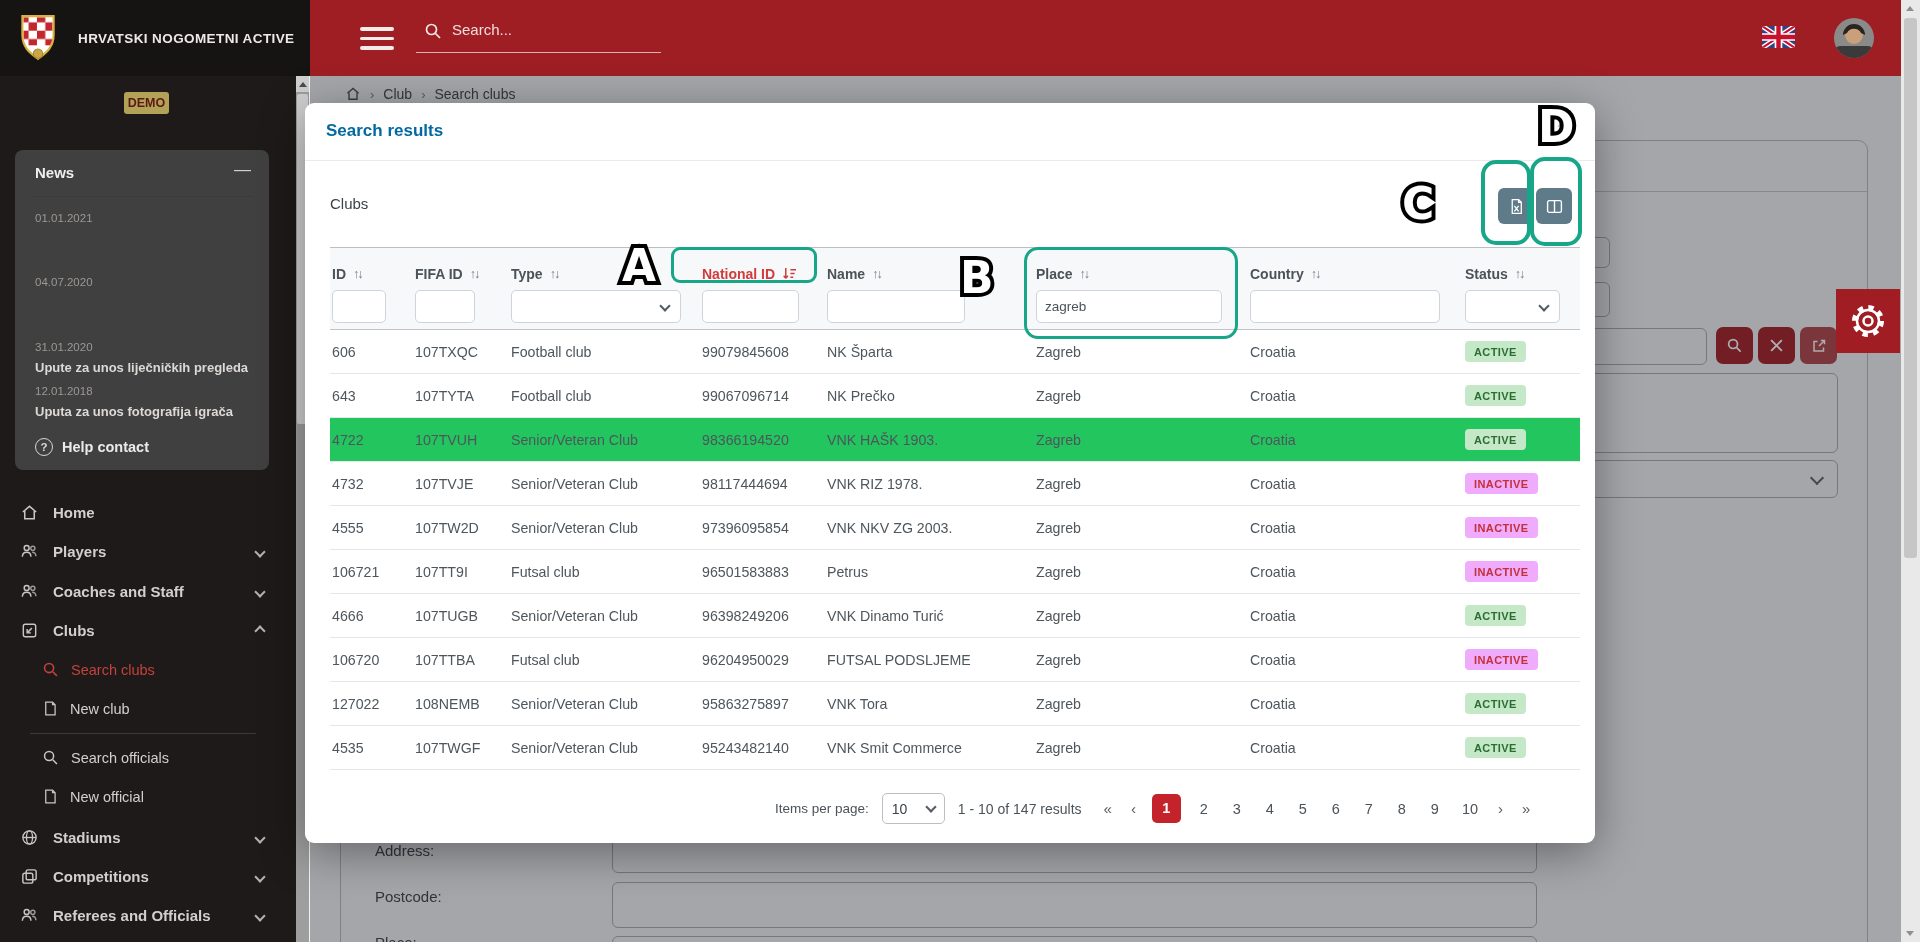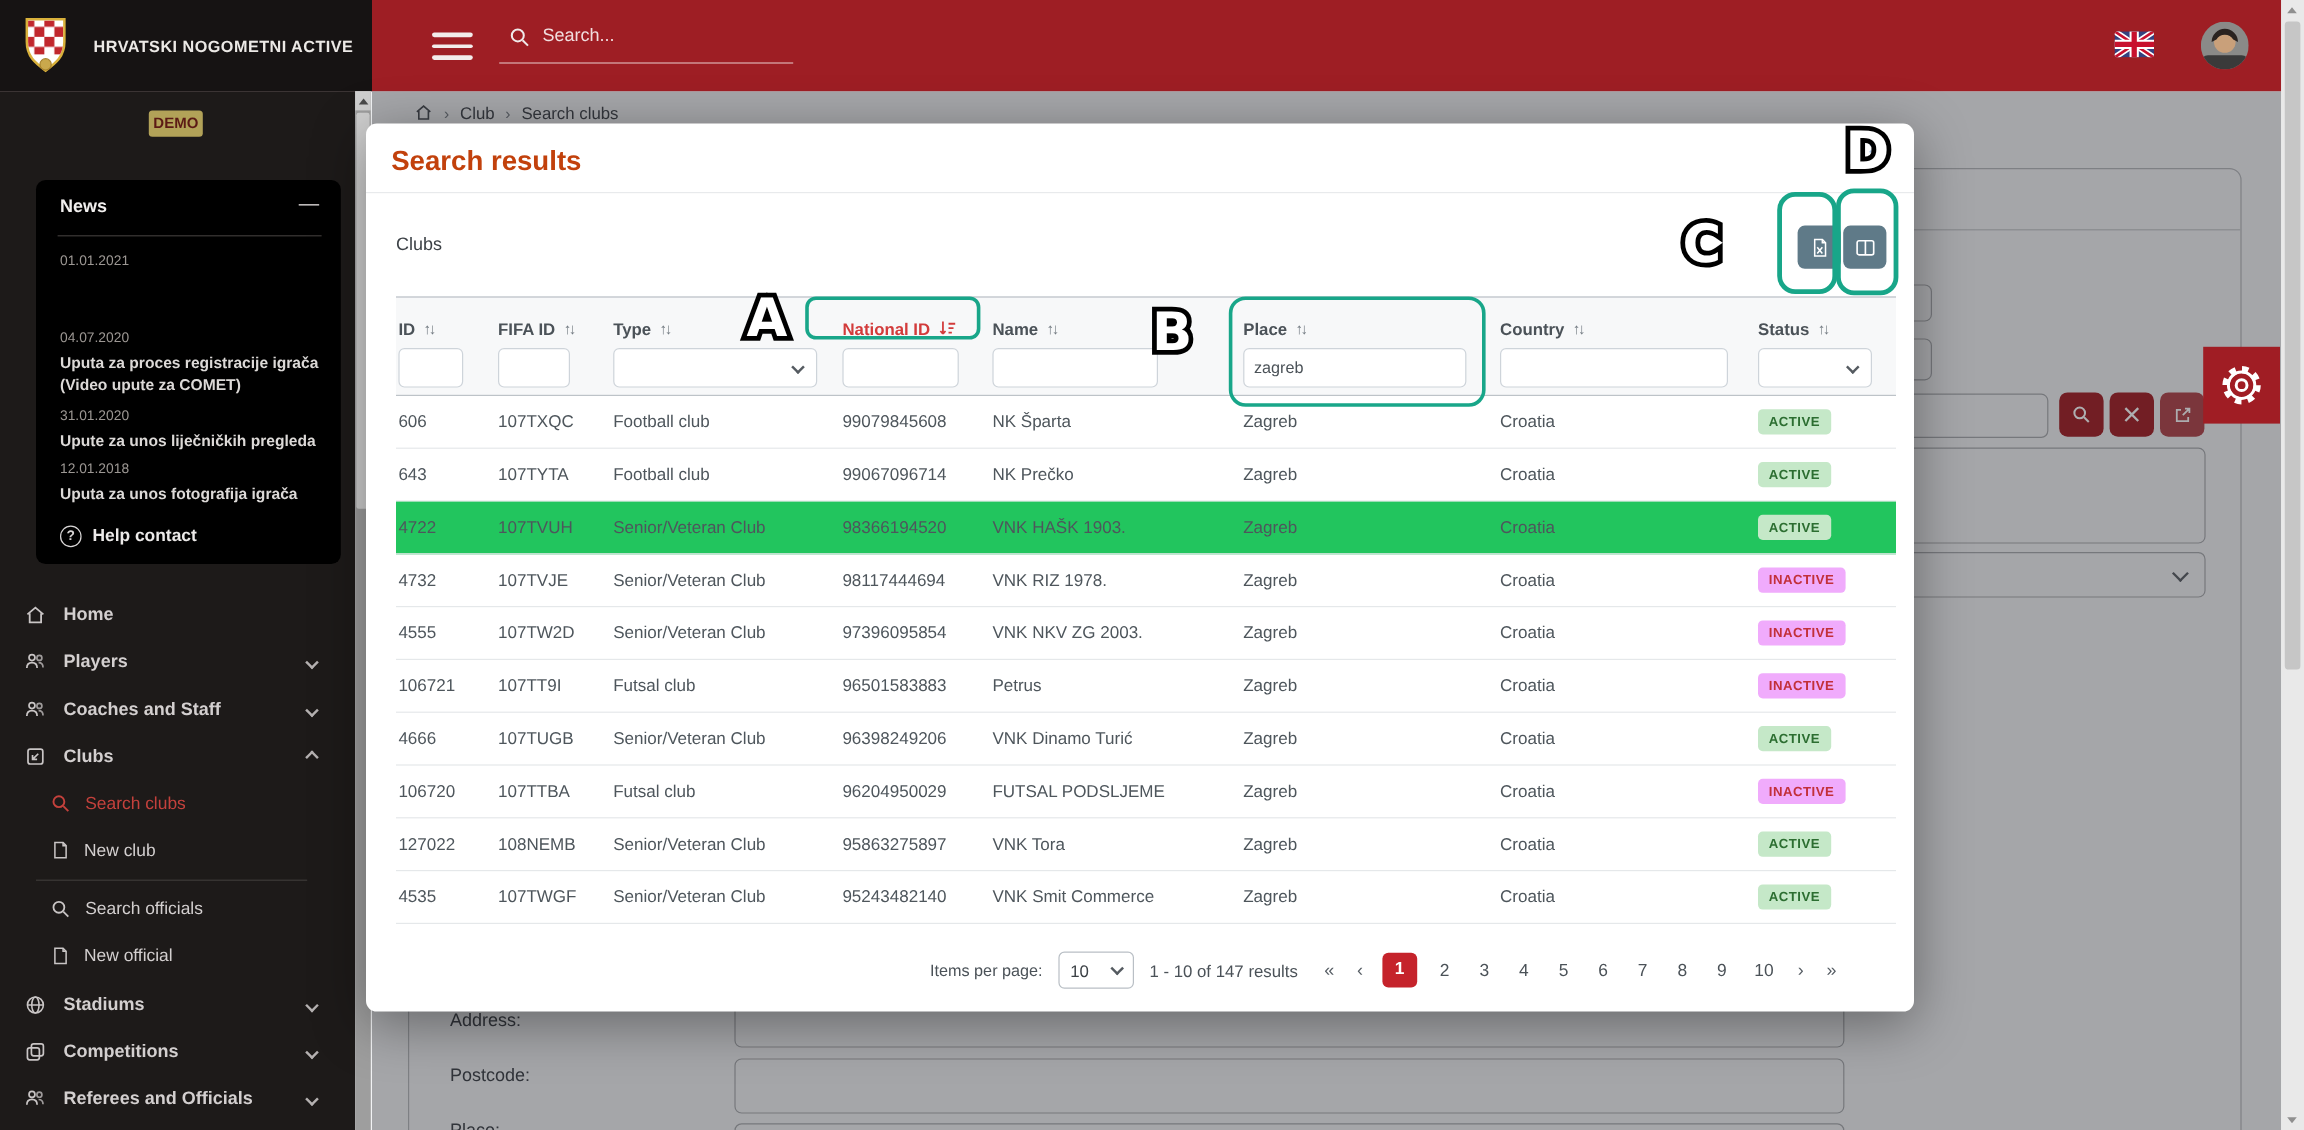--- a/index.html
+++ b/index.html
@@ -39,21 +39,21 @@
   #gsearch::placeholder{color:rgba(255,255,255,.85)}
   .gsline{position:absolute;left:416px;top:52px;width:245px;height:1px;background:rgba(255,255,255,.65)}
   .flag{position:absolute;left:1762px;top:26px;width:33px;height:22px;border-radius:3px;overflow:hidden}
   .avatar{position:absolute;left:1834px;top:18px;width:40px;height:40px;border-radius:50%;overflow:hidden}
 
   
   #sidebar{position:absolute;left:0;top:76px;width:296px;height:866px;background:#1d1a19;z-index:3}
   .demo{position:absolute;left:124px;top:16px;width:45px;height:22px;background:#b2a258;
         border-radius:3px;color:#5c1a15;font-weight:bold;font-size:12.5px;
         display:flex;align-items:center;justify-content:center}
-  .newscard{position:absolute;left:30px;top:74px;width:254px;height:320px;background:#000000;border-radius:8px}
+  .newscard{position:absolute;left:15px;top:74px;width:254px;height:320px;background:#404040;border-radius:8px}
   .news-title{position:absolute;left:20px;top:14px;font-size:15px;font-weight:bold;color:#f1efee}
   .news-min{position:absolute;right:18px;top:10px;color:#d8d4d4;font-size:17px;cursor:pointer}
   .news-div{position:absolute;left:18px;top:46px;width:220px;height:1px;background:#3e3a39}
   .ndate{position:absolute;left:20px;font-size:11.5px;color:#9c9793}
   .ntitle{position:absolute;left:20px;width:218px;font-size:13px;font-weight:bold;color:#dcd9d7;
           line-height:18px;cursor:pointer}
   .helprow{position:absolute;left:20px;top:288px;display:flex;align-items:center;gap:9px;
            font-size:14.5px;font-weight:bold;color:#eceae9;cursor:pointer}
   .qmark{width:18px;height:18px;border:1.7px solid #d9d6d6;border-radius:50%;font-size:11.5px;
          display:inline-flex;align-items:center;justify-content:center;color:#d9d6d6}
@@ -77,21 +77,21 @@
   .tri-dn{width:0;height:0;border-left:4px solid transparent;border-right:4px solid transparent;
           border-top:5px solid #8f8f8f}
 
   
   #gear{position:absolute;left:1836px;top:289px;width:64px;height:64px;background:#a01d24;z-index:4;
         display:flex;align-items:center;justify-content:center;cursor:pointer}
 
   
   #modal{position:absolute;left:305px;top:103px;width:1290px;height:740px;background:#fff;
          border-radius:9px;box-shadow:0 10px 45px rgba(0,0,0,.38);z-index:5}
-  .m-title{position:absolute;left:21px;top:18px;font-size:23px;font-weight:bold;color:#c2410c}
+  .m-title{position:absolute;left:21px;top:18px;font-size:17px;font-weight:bold;color:#0369a1}
   .m-hline{position:absolute;left:0;top:57px;width:100%;height:1px;background:#e8eaec}
   .m-close{position:absolute;right:28px;top:13px;font-size:13px;color:#a9c4e4;cursor:pointer}
   .m-section{position:absolute;left:25px;top:92px;font-size:15px;color:#3c4146}
   .xbtn{position:absolute;top:85px;width:36px;height:36px;background:#5f7a88;border-radius:6px;
         display:flex;align-items:center;justify-content:center;cursor:pointer}
 
   .table{position:absolute;left:25px;top:144px;width:1250px}
   .thead{background:#f7f8f9;border-top:1px solid #b9bfc5;border-bottom:1px solid #bdc3c8;
          height:83px;padding-top:9px}
   .thr{display:flex;height:33px;align-items:center;padding-left:2px}
@@ -254,21 +254,20 @@
 
 <div id="sidebar">
   <div class="demo">DEMO</div>
 
   <div class="newscard">
     <div class="news-title">News</div>
     <div class="news-min">—</div>
     <div class="news-div"></div>
     <div class="ndate" style="top:62px">01.01.2021</div>
     <div class="ndate" style="top:126px">04.07.2020</div>
-    <div class="ntitle" style="top:144px">Uputa za proces registracije igrača (Video upute za COMET)</div>
     <div class="ndate" style="top:191px">31.01.2020</div>
     <div class="ntitle" style="top:209px">Upute za unos liječničkih pregleda</div>
     <div class="ndate" style="top:235px">12.01.2018</div>
     <div class="ntitle" style="top:253px">Uputa za unos fotografija igrača</div>
     <div class="helprow">
       <span class="qmark">?</span>
       <span>Help contact</span>
     </div>
   </div>
 

